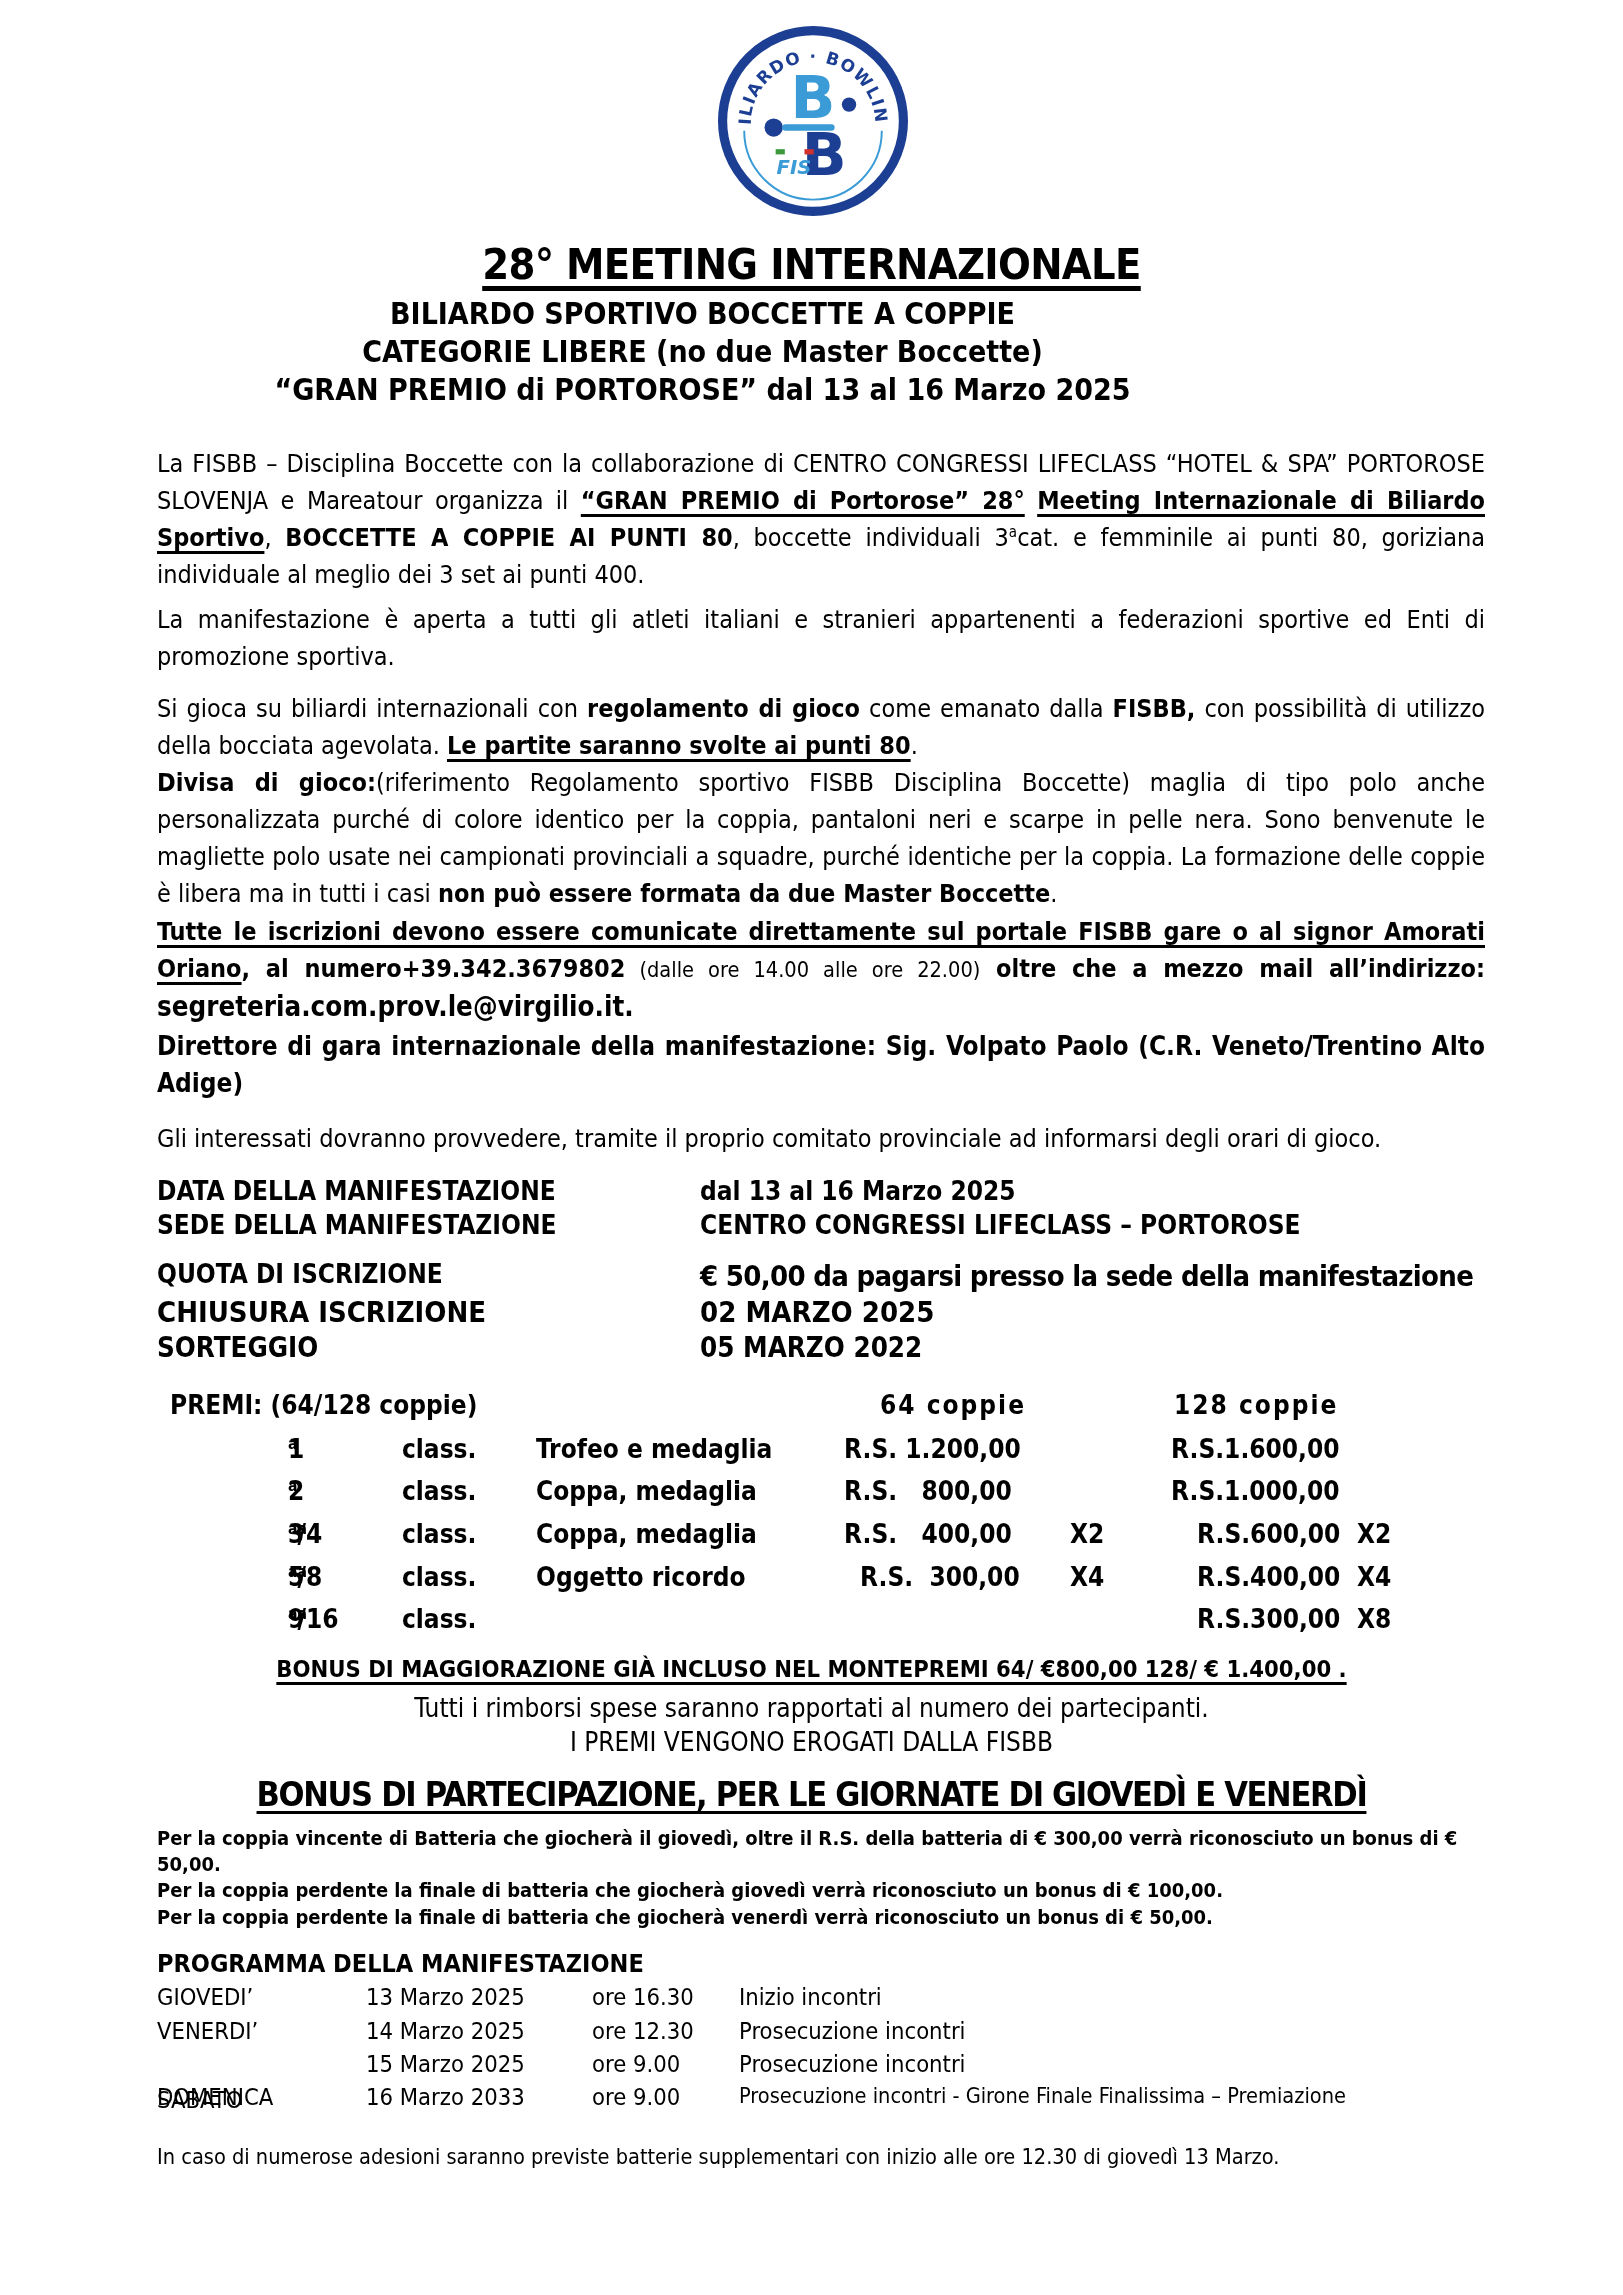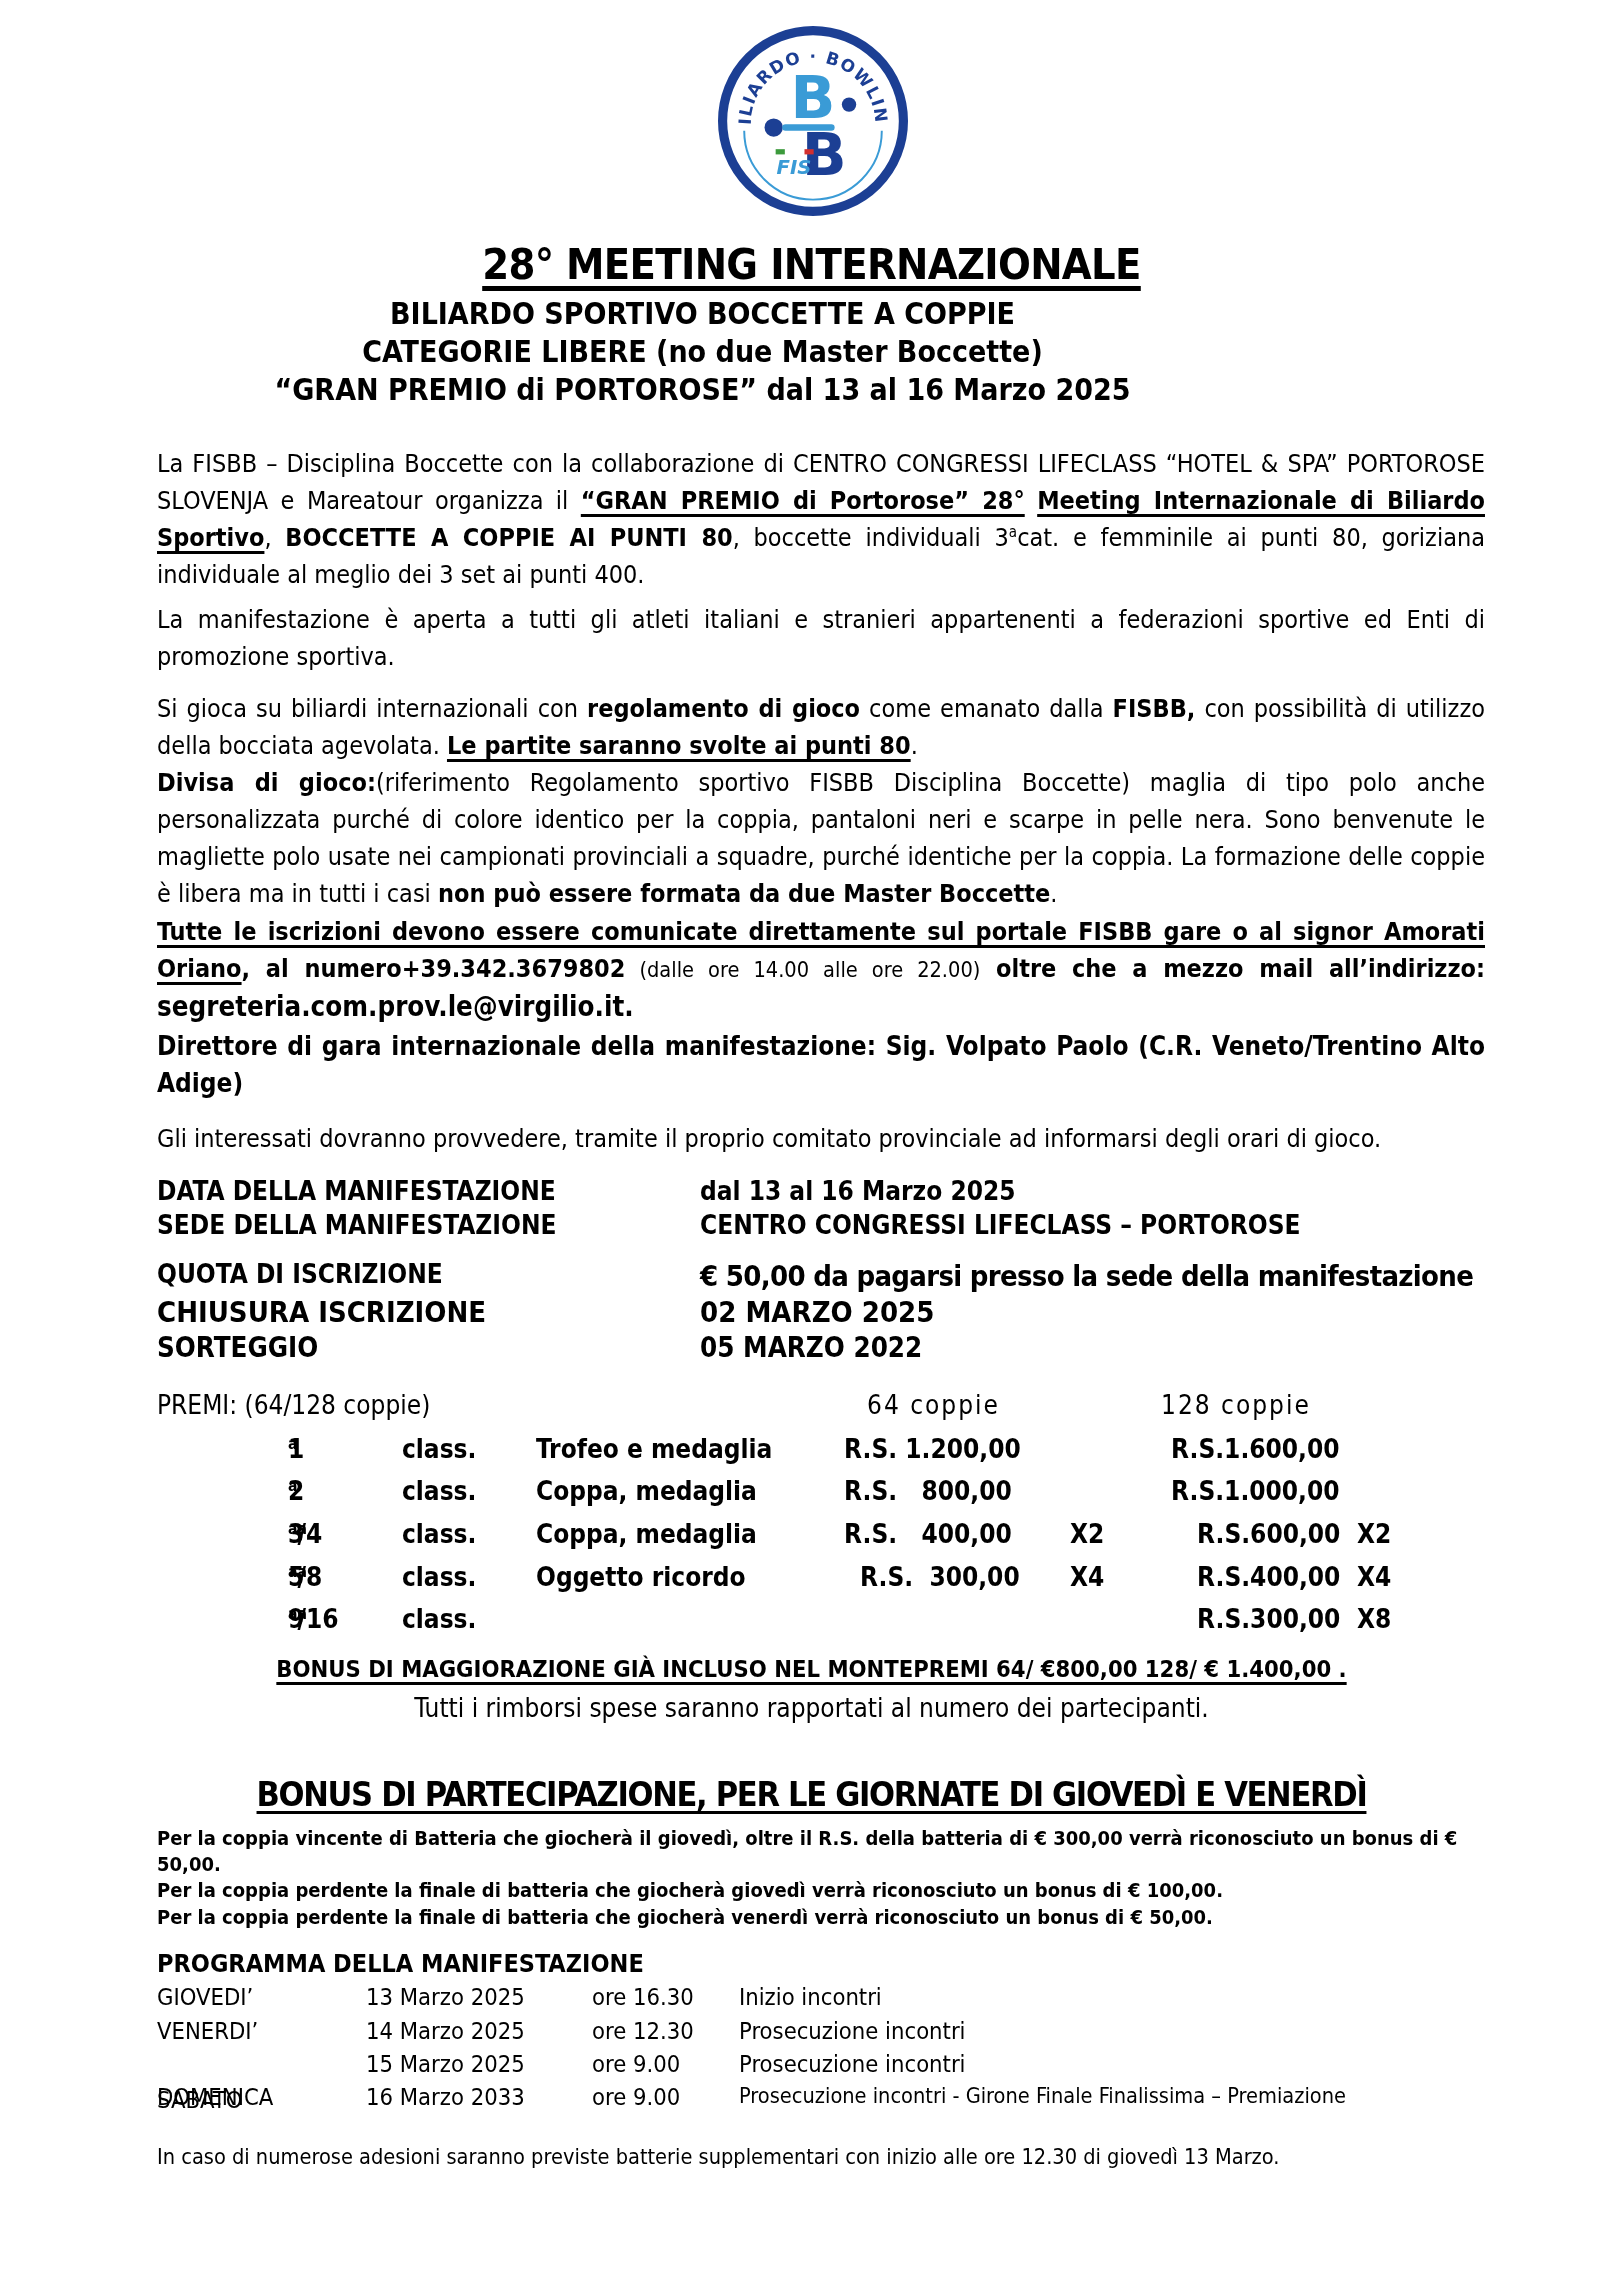--- a/index.html
+++ b/index.html
@@ -19,21 +19,21 @@
   .t1 span { text-decoration: underline; text-decoration-thickness: 4.6px; text-underline-offset: 6.5px; }
   .t2 { left: 0; width: 1405px; font-size: 30px; font-weight: bold; text-align: center; }
 
   .para { left: 157px; width: 1328px; font-size: 25px; line-height: 37px; text-align: justify; }
   .para p { margin: 0; }
 
   .kv-row { left: 157px; width: 1374px; font-size: 26px; font-weight: bold; }
   .kv-row .k { position: absolute; left: 0; }
   .kv-row .v { position: absolute; left: 543px; white-space: nowrap; }
 
-  .prize-head { left: 157px; top: 1390px; font-size: 26px; font-weight: normal; width: 1374px; height: 39px; }
+  .prize-head { left: 170px; top: 1390px; font-size: 26px; font-weight: bold; width: 1374px; height: 39px; }
   .prize-row { left: 157px; width: 1374px; height: 42px; font-size: 26px; font-weight: bold; }
   .prize-row span { position: absolute; white-space: nowrap; }
   sup { font-size: 60%; vertical-align: 0.6em; line-height: 0; }
 
   .sched-row { left: 157px; width: 1374px; height: 34px; font-size: 23.6px; }
   .sched-row span { position: absolute; white-space: nowrap; }
 
   .bonus-line { left: 157px; width: 1335px; font-size: 20px; font-weight: bold; line-height: 26px; }
 </style>
 </head>
@@ -164,20 +164,21 @@
     <span style="left:131px;"><span>9</span><sup>a</sup><span>/16</span><sup>a</sup></span>
     <span style="left:245px;">class.</span>
     <span style="left:1040px;">R.S.300,00</span>
     <span style="left:1200px;">X8</span>
   </div>
 
   <div class="abs center b" style="left:0; width:1623px; top:1655px; font-size:23.6px;">
     <span class="u">BONUS DI MAGGIORAZIONE GIÀ INCLUSO NEL MONTEPREMI 64/ €800,00 128/ € 1.400,00 .</span>
   </div>
   <div class="abs center" style="left:0; width:1623px; top:1693px; font-size:26px;">Tutti i rimborsi spese saranno rapportati al numero dei partecipanti.</div>
+  <div class="abs center" style="left:0; width:1623px; top:1727px; font-size:26px;">I PREMI VENGONO EROGATI DALLA FISBB</div>
 
   <div class="abs center b" style="left:0; width:1623px; top:1774px; font-size:34px; letter-spacing:-1.3px;">
     <span class="u">BONUS DI PARTECIPAZIONE, PER LE GIORNATE DI GIOVEDÌ E VENERDÌ</span>
   </div>
   <div class="abs bonus-line" style="top:1825px;">Per la coppia vincente di Batteria che giocherà il giovedì, oltre il R.S. della batteria di € 300,00 verrà riconosciuto un bonus di € 50,00.</div>
   <div class="abs bonus-line" style="top:1877px;">Per la coppia perdente la finale di batteria che giocherà giovedì verrà riconosciuto un bonus di € 100,00.</div>
   <div class="abs bonus-line" style="top:1904px;">Per la coppia perdente la finale di batteria che giocherà venerdì verrà riconosciuto un bonus di € 50,00.</div>
 
   <div class="abs b" style="left:157px; top:1949px; font-size:25px;">PROGRAMMA DELLA MANIFESTAZIONE</div>
 

